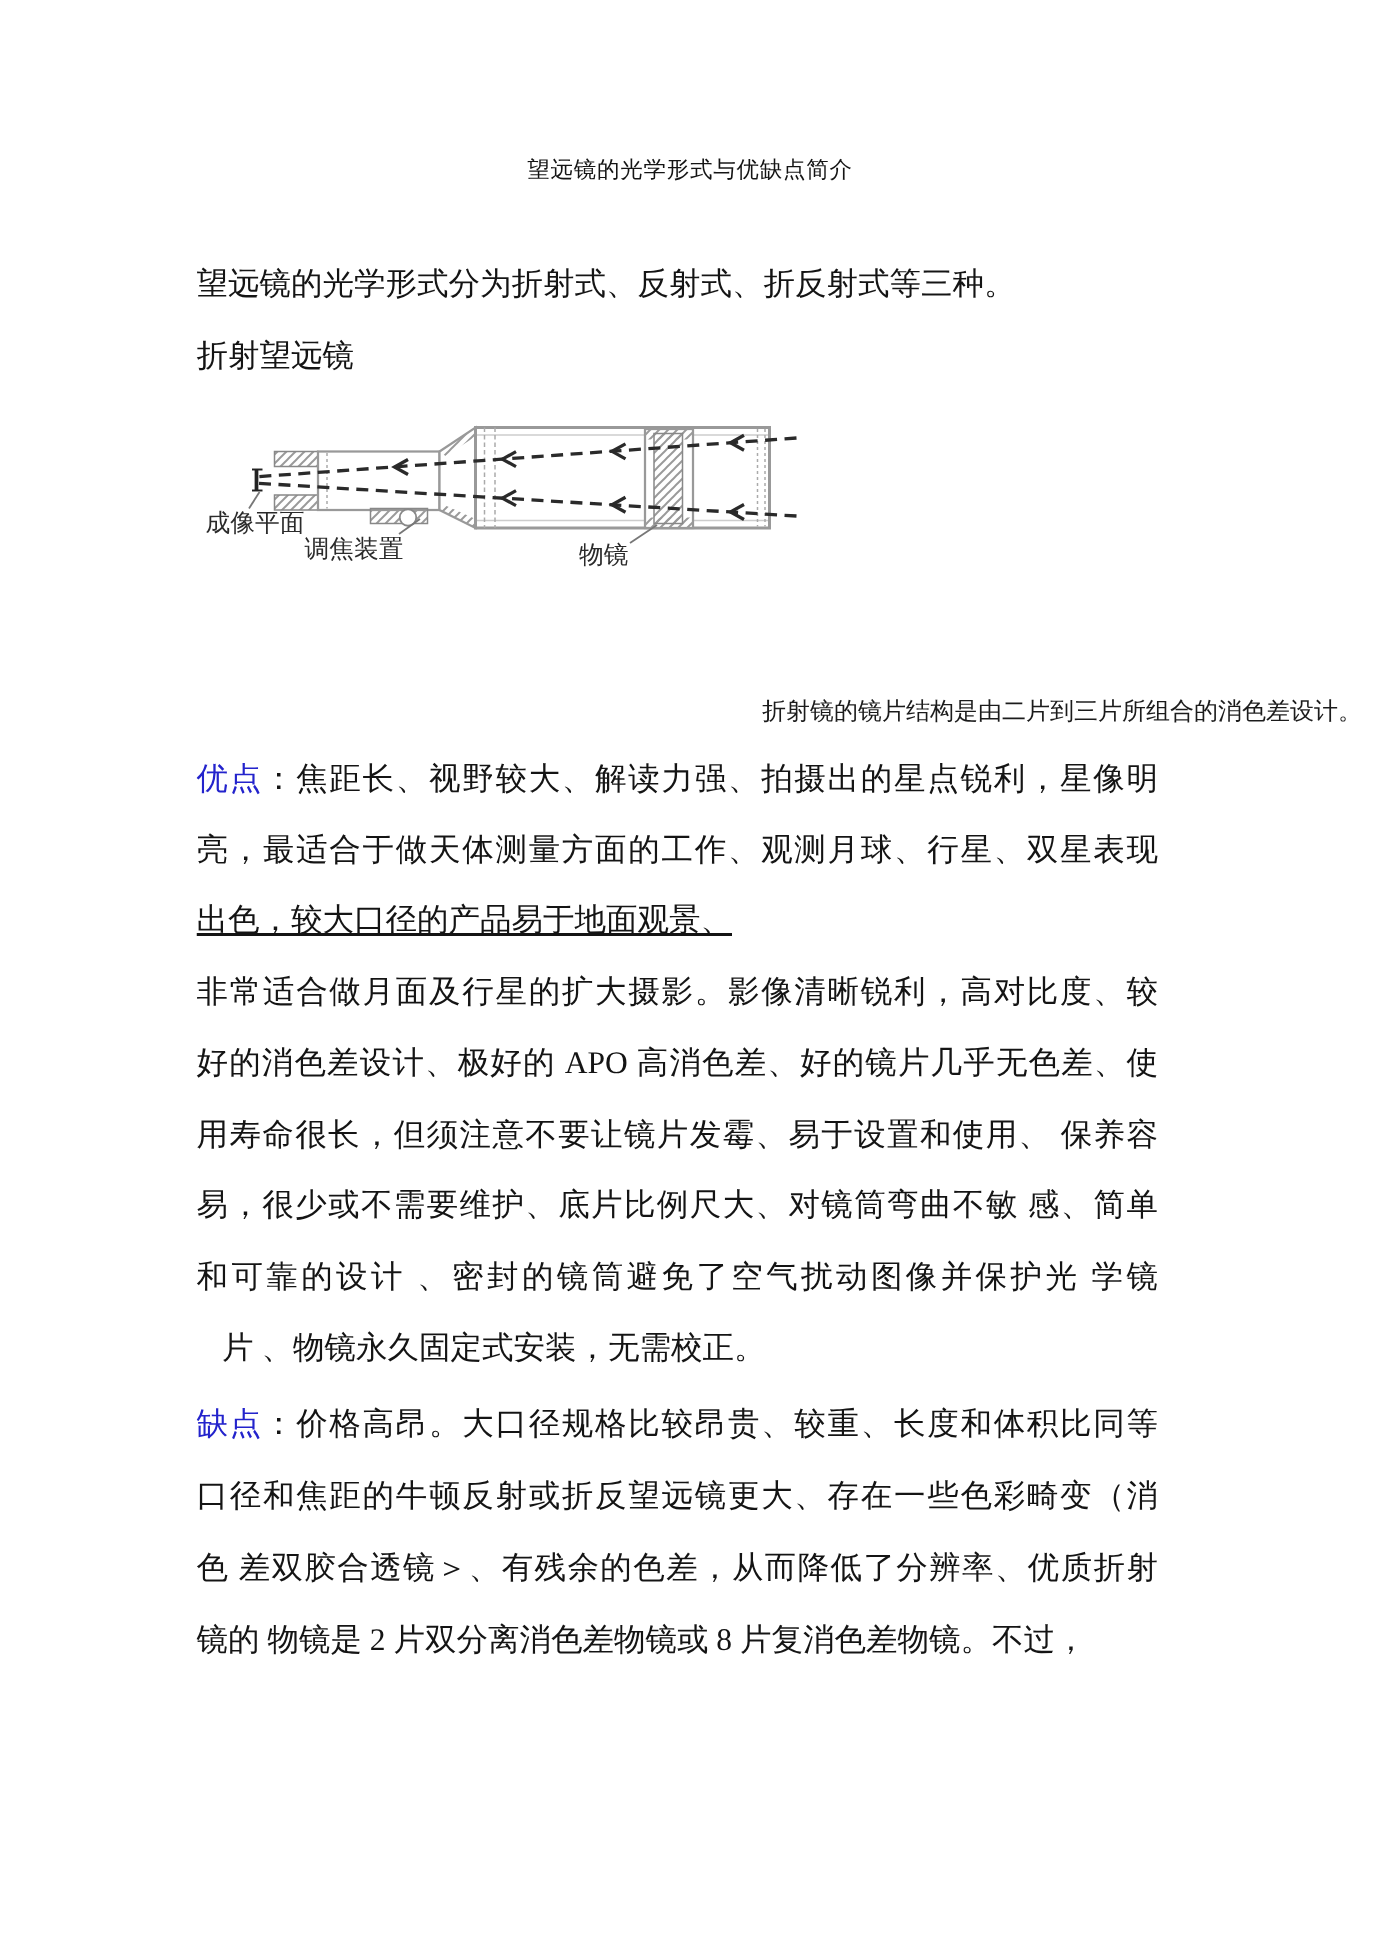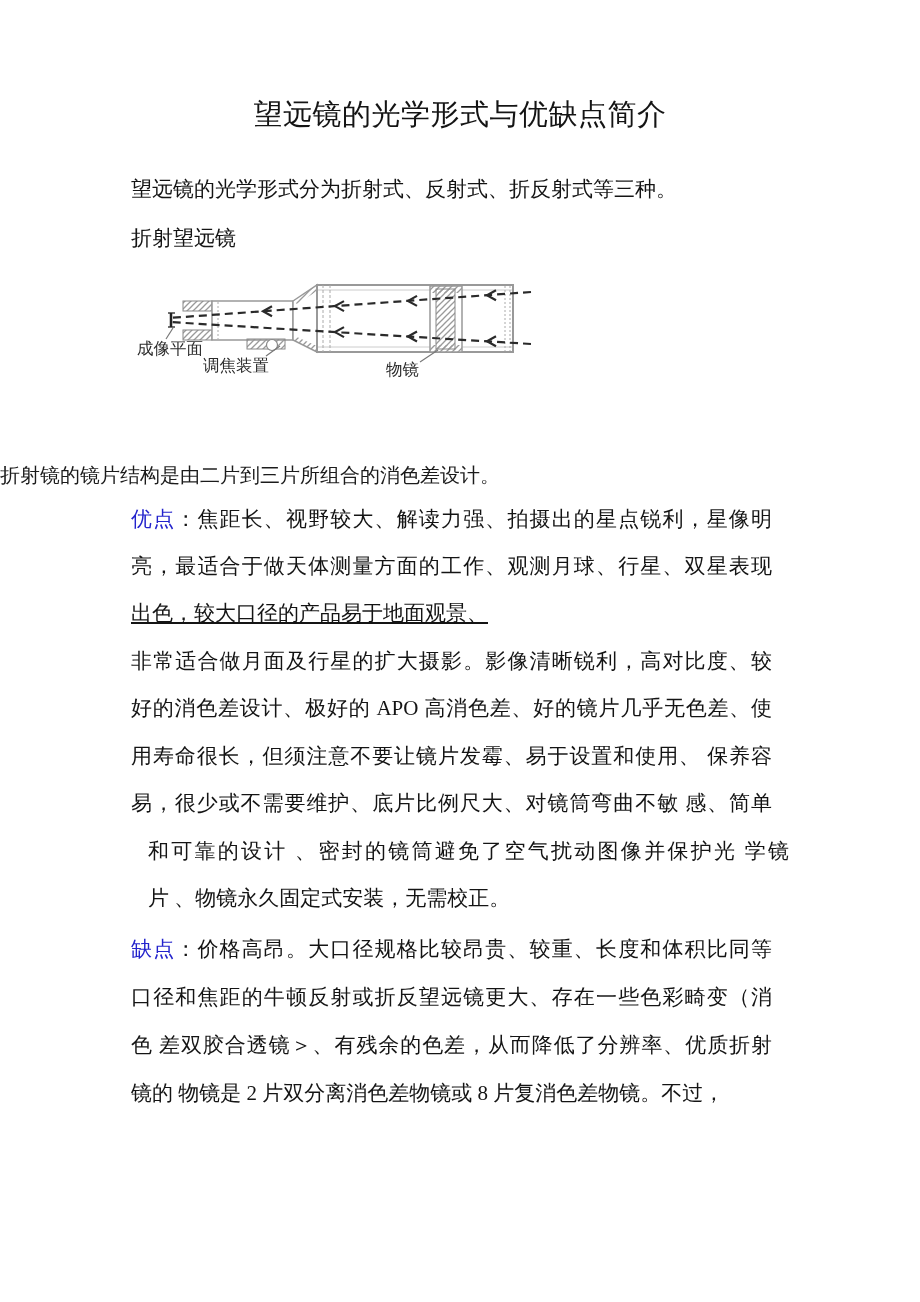--- a/index.html
+++ b/index.html
@@ -4,33 +4,33 @@
 <style>
   html,body{margin:0;padding:0;}
   body{
     width:920px;height:1302px;background:#ffffff;position:relative;
     font-family:"Liberation Serif","DejaVu Serif",serif;
     color:#141414;overflow:hidden;
   }
   .abs{position:absolute;}
   .doc-title{
     left:0;top:100px;width:920px;text-align:center;
-    font-size:29px;line-height:28px;letter-spacing:0.5px;
+    font-size:15px;line-height:28px;letter-spacing:0.5px;
   }
   .body-line{
     left:131px;width:641px;height:30px;overflow:hidden;
     font-size:21px;line-height:30px;white-space:nowrap;
   }
   .just{
     white-space:normal;text-align:justify;text-align-last:justify;
   }
   .blue{color:#2323cc;margin-top:34px;}
   .fig-caption{
-    left:0;top:463px;width:908px;text-align:left;
-    font-size:20px;line-height:24px;color:#1b1b1b;
+    left:0;top:463px;width:908px;text-align:right;
+    font-size:16px;line-height:24px;color:#1b1b1b;
   }
   svg text{
     font-family:"Liberation Serif","DejaVu Serif",serif;
     font-size:16.5px;fill:#2b2b2b;
   }
 </style>
 </head>
 <body>
 
 <div class="abs doc-title">望远镜的光学形式与优缺点简介</div>
@@ -117,19 +117,19 @@
 
 <div class="abs fig-caption">折射镜的镜片结构是由二片到三片所组合的消色差设计。</div>
 
 <div class="abs body-line just" style="top:504px;"><span class="blue">优点</span><span>：焦距长、视野较大、解读力强、拍摄出的星点锐利，星像明</span></div>
 <div class="abs body-line just" style="top:551px;">亮，最适合于做天体测量方面的工作、观测月球、行星、双星表现</div>
 <div class="abs body-line" style="top:598px;text-decoration:underline;">出色，较大口径的产品易于地面观景、</div>
 <div class="abs body-line just" style="top:646px;">非常适合做月面及行星的扩大摄影。影像清晰锐利，高对比度、较</div>
 <div class="abs body-line just" style="top:693px;">好的消色差设计、极好的 APO 高消色差、好的镜片几乎无色差、使</div>
 <div class="abs body-line just" style="top:741px;">用寿命很长，但须注意不要让镜片发霉、易于设置和使用、 保养容</div>
 <div class="abs body-line just" style="top:788px;">易，很少或不需要维护、底片比例尺大、对镜筒弯曲不敏 感、简单</div>
-<div class="abs body-line just" style="top:836px;margin-left:17px;">和可靠的设计 、密封的镜筒避免了空气扰动图像并保护光 学镜</div>
+<div class="abs body-line just" style="top:836px;">和可靠的设计 、密封的镜筒避免了空气扰动图像并保护光 学镜</div>
 <div class="abs body-line" style="top:883px;margin-left:17px;">片 、物镜永久固定式安装，无需校正。</div>
 
 <div class="abs body-line just" style="top:934px;"><span class="blue">缺点</span><span>：价格高昂。大口径规格比较昂贵、较重、长度和体积比同等</span></div>
 <div class="abs body-line just" style="top:982px;">口径和焦距的牛顿反射或折反望远镜更大、存在一些色彩畸变（消</div>
 <div class="abs body-line just" style="top:1030px;">色 差双胶合透镜＞、有残余的色差，从而降低了分辨率、优质折射</div>
 <div class="abs body-line" style="top:1078px;">镜的 物镜是 2 片双分离消色差物镜或 8 片复消色差物镜。不过，</div>
 
 </body></html>

